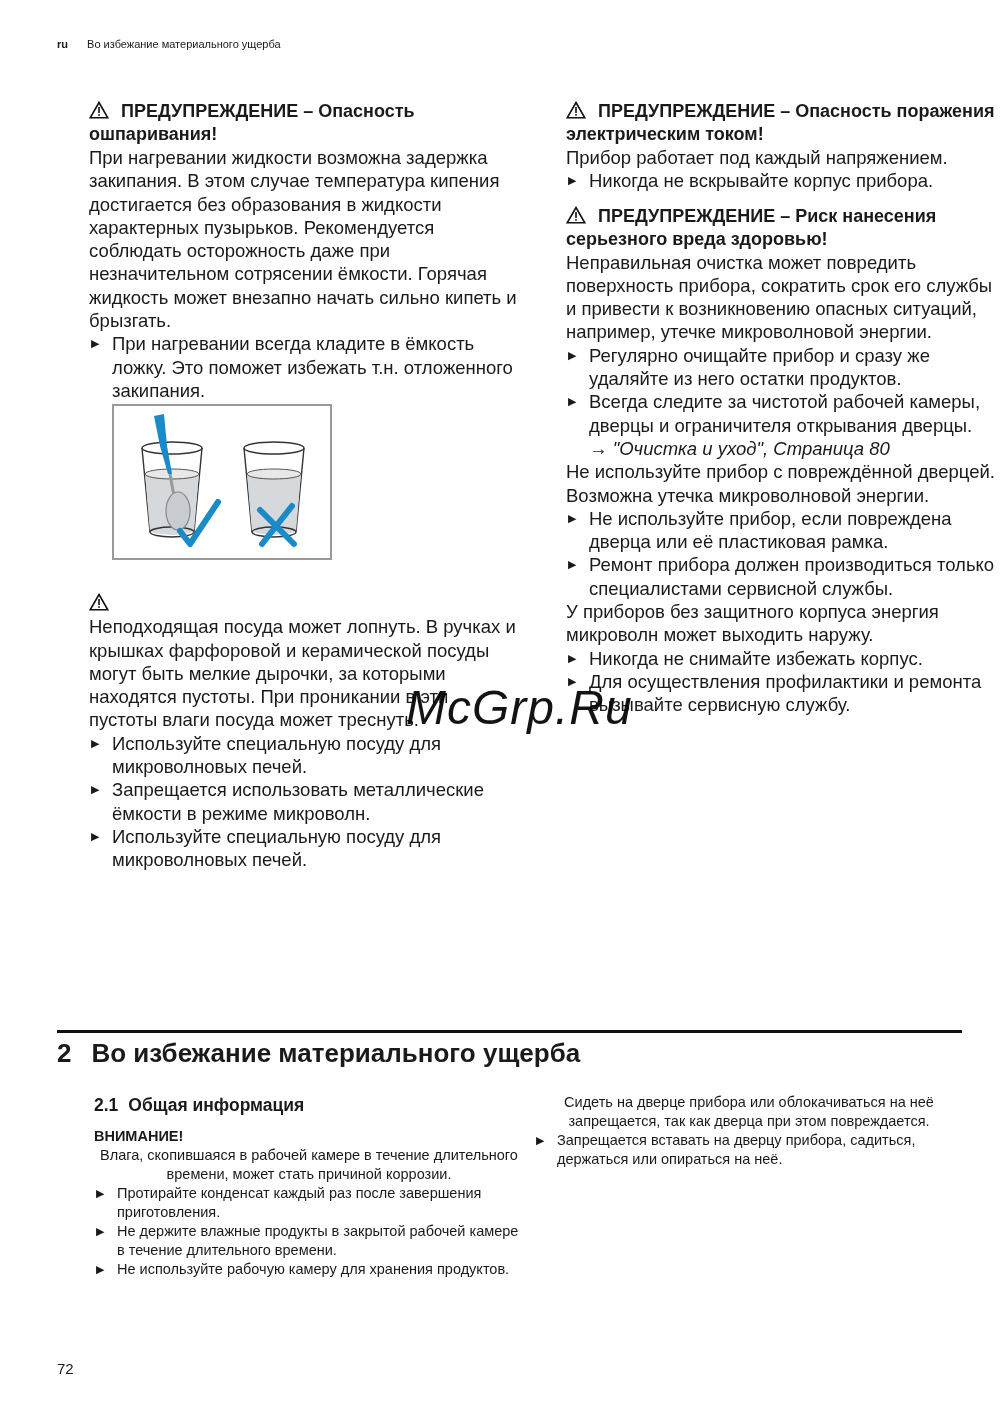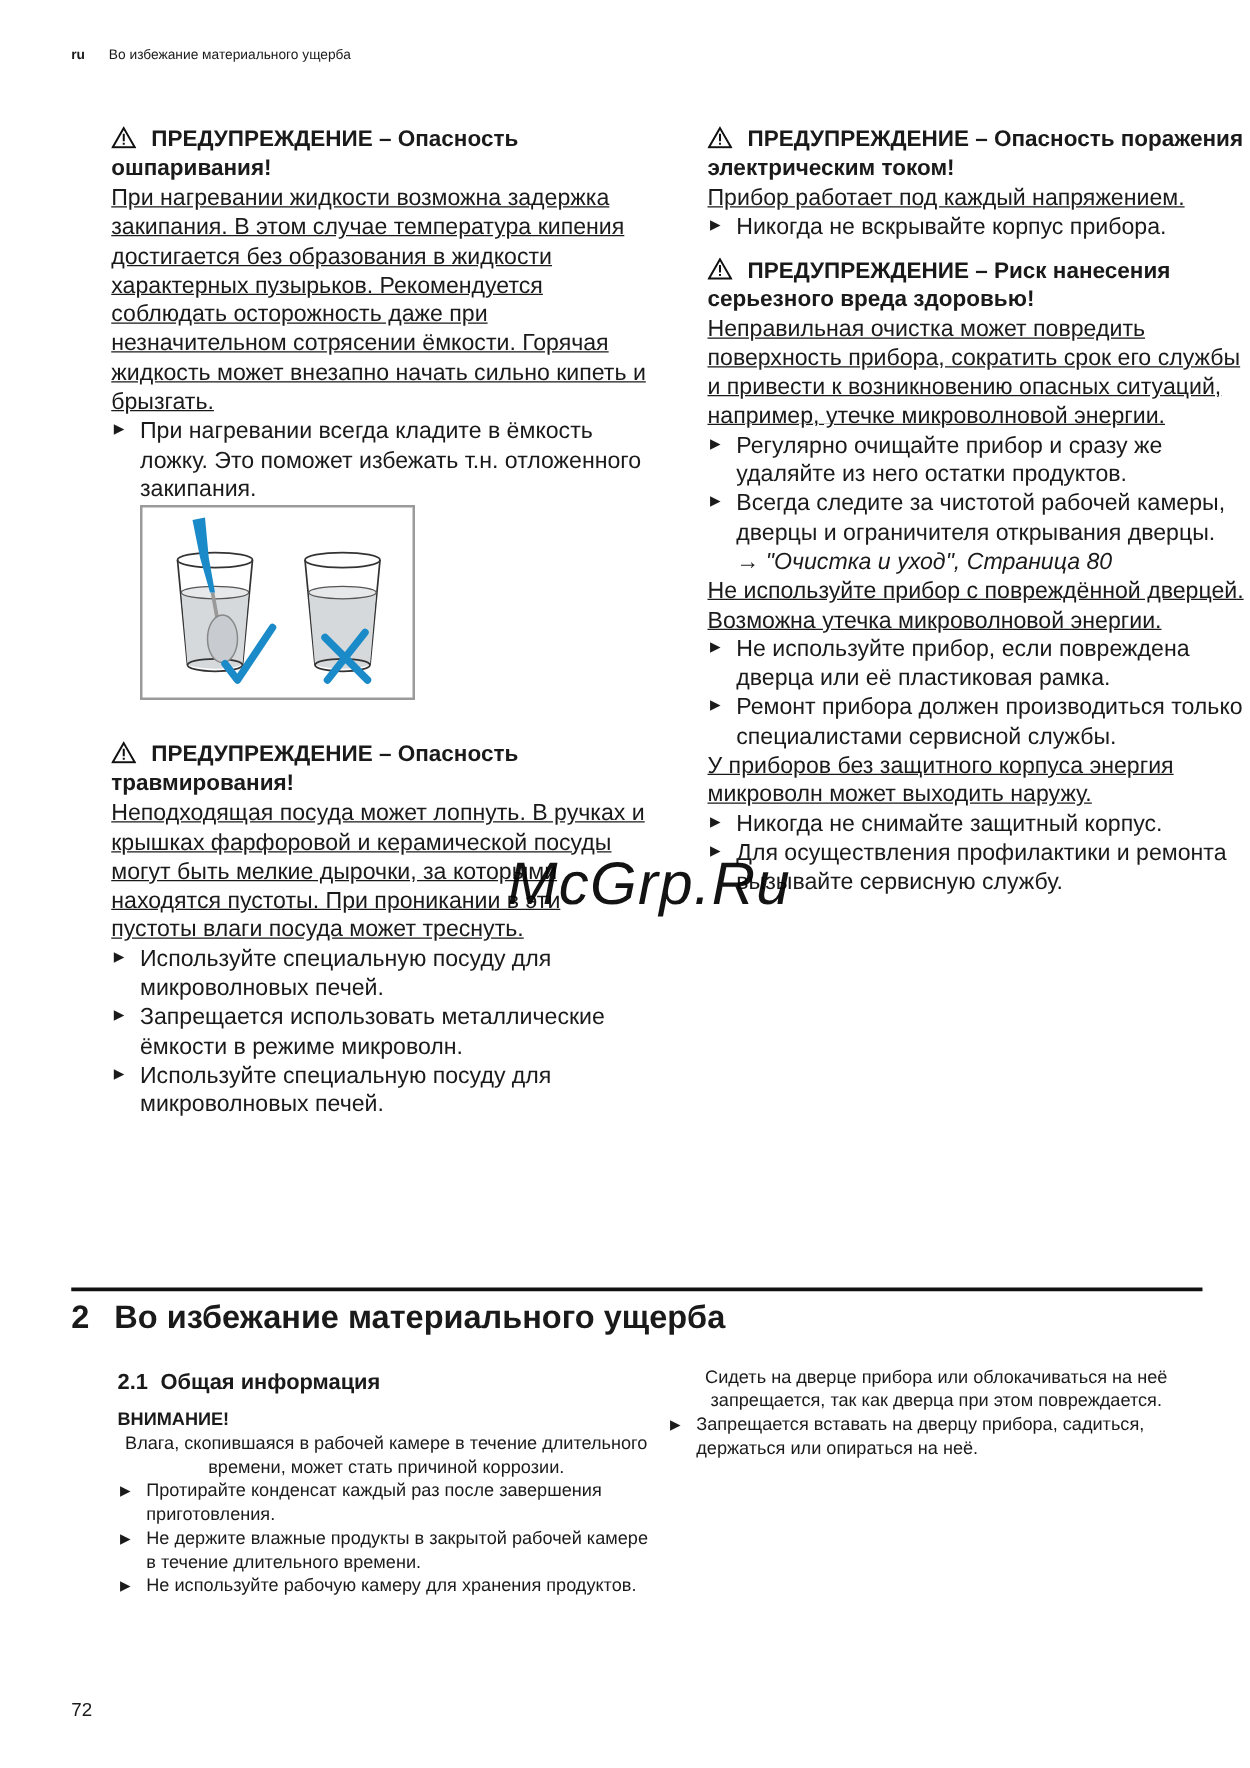--- a/index.html
+++ b/index.html
@@ -9,21 +9,21 @@
   }
   .header { position: absolute; left: 57px; top: 38px; font-size: 11px; }
   .header .lang { font-weight: bold; margin-right: 16px; }
   .col { position: absolute; width: 430px; margin-left: 32px; }
   .col-left { left: 57px; top: 100px; }
   .col-right { left: 534px; top: 100px; }
   .warn-title {
     font-weight: bold; font-size: 18px; line-height: 23px; margin: 0;
   }
   .warn-title .tri { display: inline-block; width: 20px; height: 18px; vertical-align: -2px; margin-right: 12px; }
-  p.body { font-size: 18.5px; line-height: 23.3px; margin: 0; text-decoration: underline; }
+  p.body { font-size: 18.5px; line-height: 23.3px; margin: 0; }
   ul.bullets { list-style: none; margin: 0; padding: 0; }
   ul.bullets li { position: relative; padding-left: 23px; font-size: 18.5px; line-height: 23.3px; }
   ul.bullets li .arrow { position: absolute; left: 2px; top: 0; font-size: 11px; line-height: 23.3px; }
   .xref { font-style: italic; font-size: 18.5px; line-height: 23.3px; padding-left: 23px; }
   .gap { height: 12px; }
   .figure {
     width: 216px; height: 152px; border: 2px solid #9a9a9a; margin: 2px 0 0 23px;
     position: relative;
   }
   .rule { position: absolute; left: 57px; top: 1030px; width: 905px; height: 3px; background: #111; }
@@ -85,21 +85,21 @@
       <path d="M146 104 L180 138 M178 100 L148 138" stroke="#1a8ac8" stroke-width="6" stroke-linecap="round"></path>
     </svg>
   </div>
 
   <div class="gap" style="height:32px"></div>
   <h3 class="warn-title">
     <svg class="tri" viewBox="0 0 20 18">
         <path d="M10 1.5 L18.8 16.8 H1.2 Z" fill="none" stroke="#111" stroke-width="1.6"></path>
         <rect x="9.2" y="6" width="1.6" height="6" fill="#111"></rect>
         <rect x="9.2" y="13.2" width="1.6" height="1.6" fill="#111"></rect>
-      </svg><span>ПРЕДУПРЕЖДЕНИЕ – Опасность травмирования!</span>
+      </svg>
   </h3>
   <p class="body">Неподходящая посуда может лопнуть. В ручках и крышках фарфоровой и керамической посуды могут быть мелкие дырочки, за которыми находятся пустоты. При проникании в эти пустоты влаги посуда может треснуть.</p>
   <ul class="bullets">
     <li><span class="arrow">▶</span><span>Используйте специальную посуду для микроволновых печей.</span></li>
   </ul>
   <ul class="bullets">
     <li><span class="arrow">▶</span><span>Запрещается использовать металлические ёмкости в режиме микроволн.</span></li>
     <li><span class="arrow">▶</span><span>Используйте специальную посуду для микроволновых печей.</span></li>
   </ul>
 </div>
@@ -131,21 +131,21 @@
     <li><span class="arrow">▶</span><span>Всегда следите за чистотой рабочей камеры, дверцы и ограничителя открывания дверцы.</span></li>
   </ul>
   <div class="xref">→ "Очистка и уход", Страница 80</div>
   <p class="body">Не используйте прибор с повреждённой дверцей. Возможна утечка микроволновой энергии.</p>
   <ul class="bullets">
     <li><span class="arrow">▶</span><span>Не используйте прибор, если повреждена дверца или её пластиковая рамка.</span></li>
     <li><span class="arrow">▶</span><span>Ремонт прибора должен производиться только специалистами сервисной службы.</span></li>
   </ul>
   <p class="body">У приборов без защитного корпуса энергия микроволн может выходить наружу.</p>
   <ul class="bullets">
-    <li><span class="arrow">▶</span><span>Никогда не снимайте защитный корпус.</span></li>
+    <li><span class="arrow">▶</span><span>Никогда не снимайте избежать корпус.</span></li>
     <li><span class="arrow">▶</span><span>Для осуществления профилактики и ремонта вызывайте сервисную службу.</span></li>
   </ul>
 </div>
 
 <div class="watermark">McGrp.Ru</div>
 
 <div class="rule"></div>
 <h1 class="chapter-title">
   <span class="num">2</span><span>Во избежание материального ущерба</span>
 </h1>

